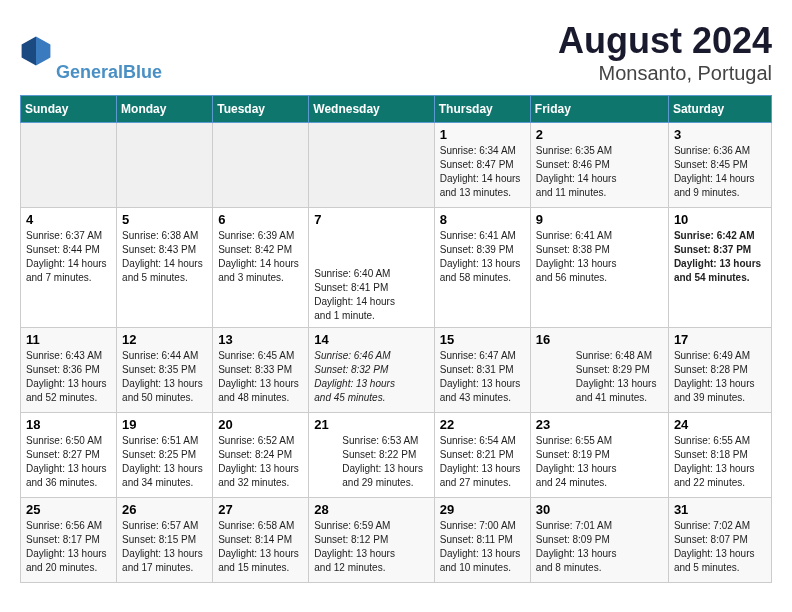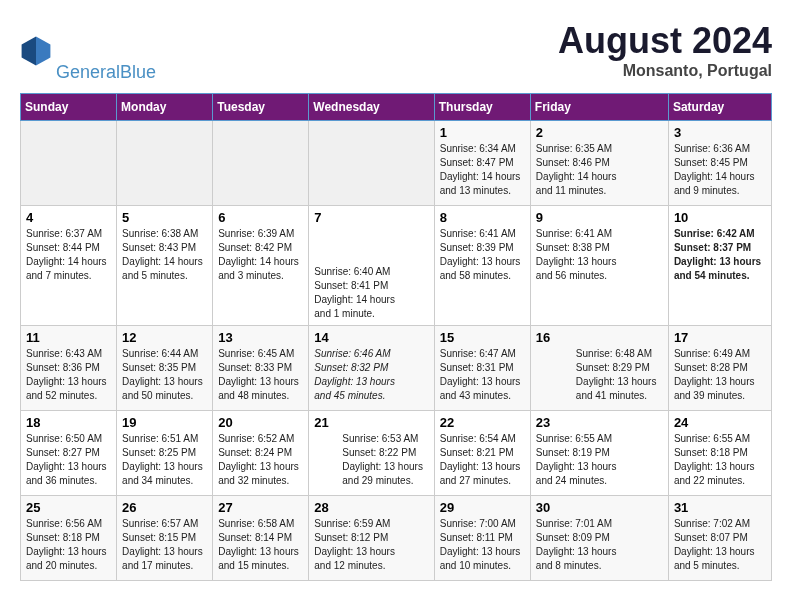--- a/index.html
+++ b/index.html
@@ -16,52 +16,51 @@
       align-items: flex-start;
       margin-bottom: 10px;
     }
     .logo {
       display: flex;
       align-items: center;
       gap: 4px;
     }
     .logo-text {
       font-size: 18px;
-      font-weight: normal;
+      font-weight: bold;
       color: #1a1a2e;
       line-height: 1.1;
       margin-top: 43px;
     }
     .logo-text span {
       color: #4a90c4;
     }
     .logo-icon {
       width: 32px;
       height: 32px;
     }
     .title-block {
       text-align: right;
     }
     .main-title {
       font-size: 36px;
       font-weight: bold;
       color: #1a1a2e;
     }
     .subtitle {
-      font-size: 16px;
+      font-size: 20px;
       color: #444;
-      font-weight: bold;
     }
     table {
       width: 100%;
       border-collapse: collapse;
       font-size: 11px;
     }
     thead tr {
-      background: #701a75;
+      background: #0f766e;
       color: #fff;
     }
     thead th {
       padding: 6px 4px;
       text-align: left;
       font-weight: bold;
       font-size: 12px;
       border: 1px solid #5a9ad0;
     }
     tbody tr {
@@ -304,21 +303,21 @@
           <div class="day-info" style="white-space: pre-line;">Sunrise: 6:55 AM
 Sunset: 8:18 PM
 Daylight: 13 hours
 and 22 minutes.</div>
         </td>
       </tr>
       <tr>
         <td>
           <span class="day-number">25</span>
           <div class="day-info" style="white-space: pre-line;">Sunrise: 6:56 AM
-Sunset: 8:18 PM
+Sunset: 8:17 PM
 Daylight: 13 hours
 and 20 minutes.</div>
         </td>
         <td>
           <span class="day-number">26</span>
           <div class="day-info" style="white-space: pre-line;">Sunrise: 6:57 AM
 Sunset: 8:15 PM
 Daylight: 13 hours
 and 17 minutes.</div>
         </td>

